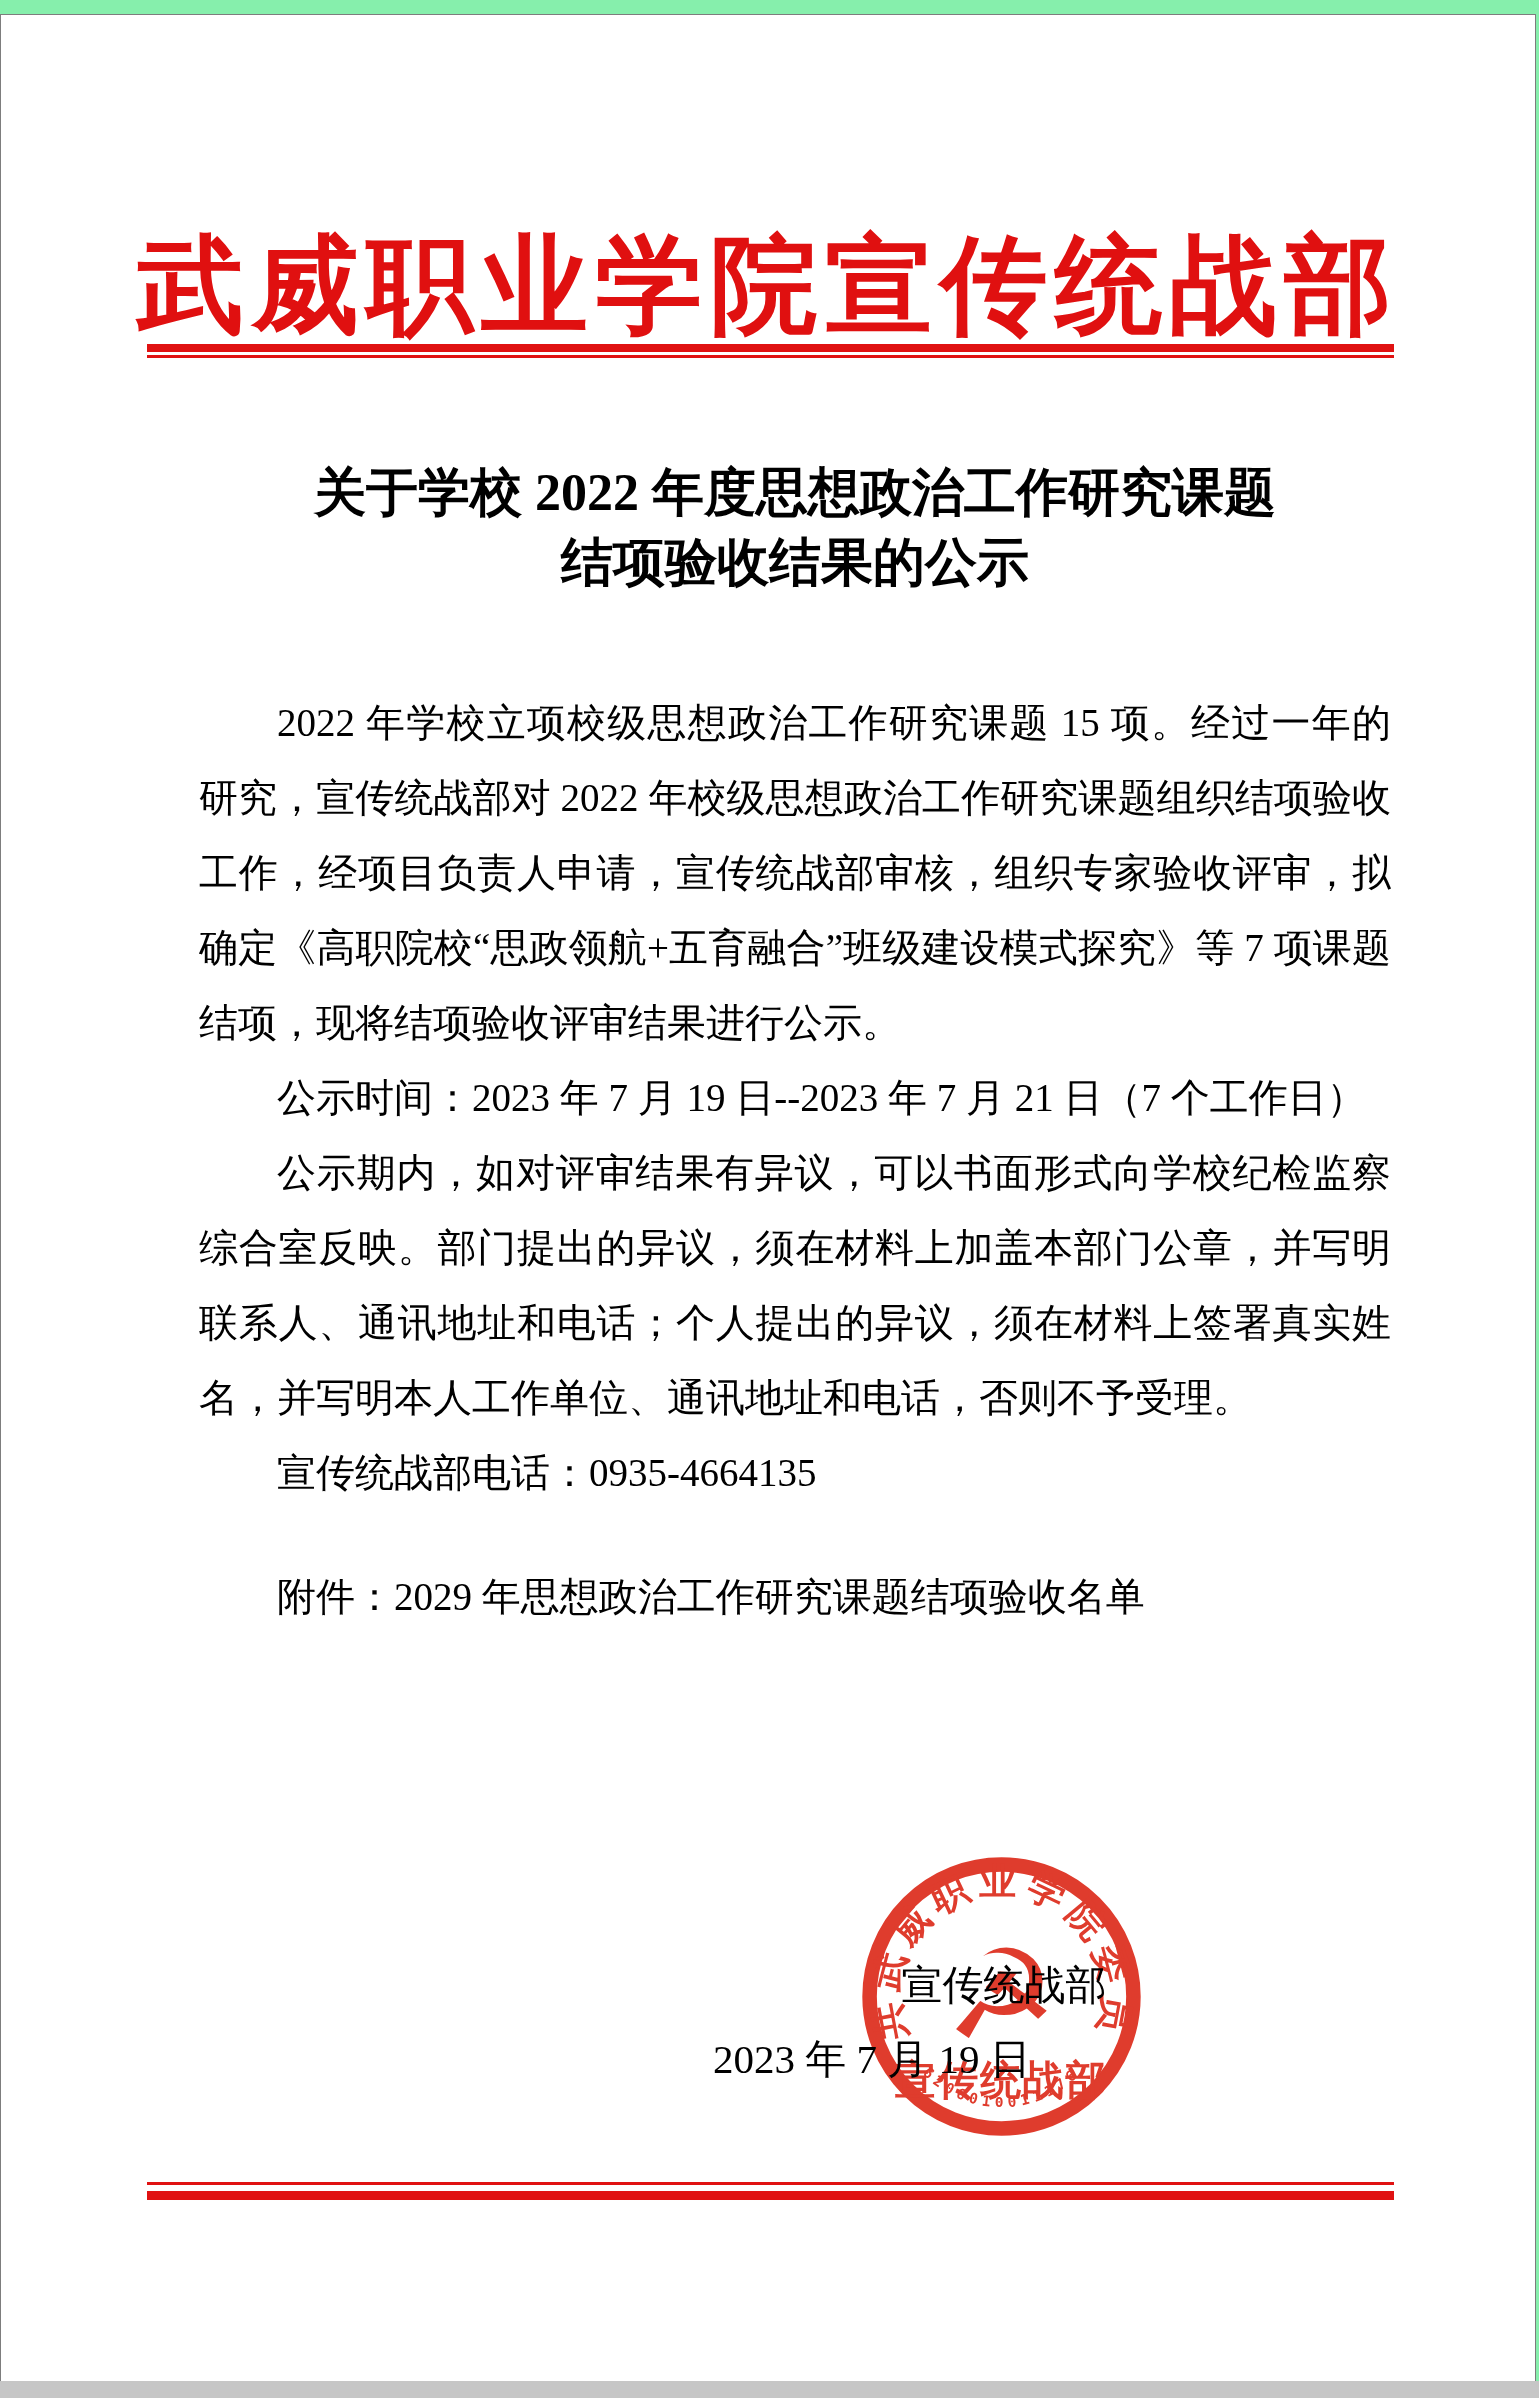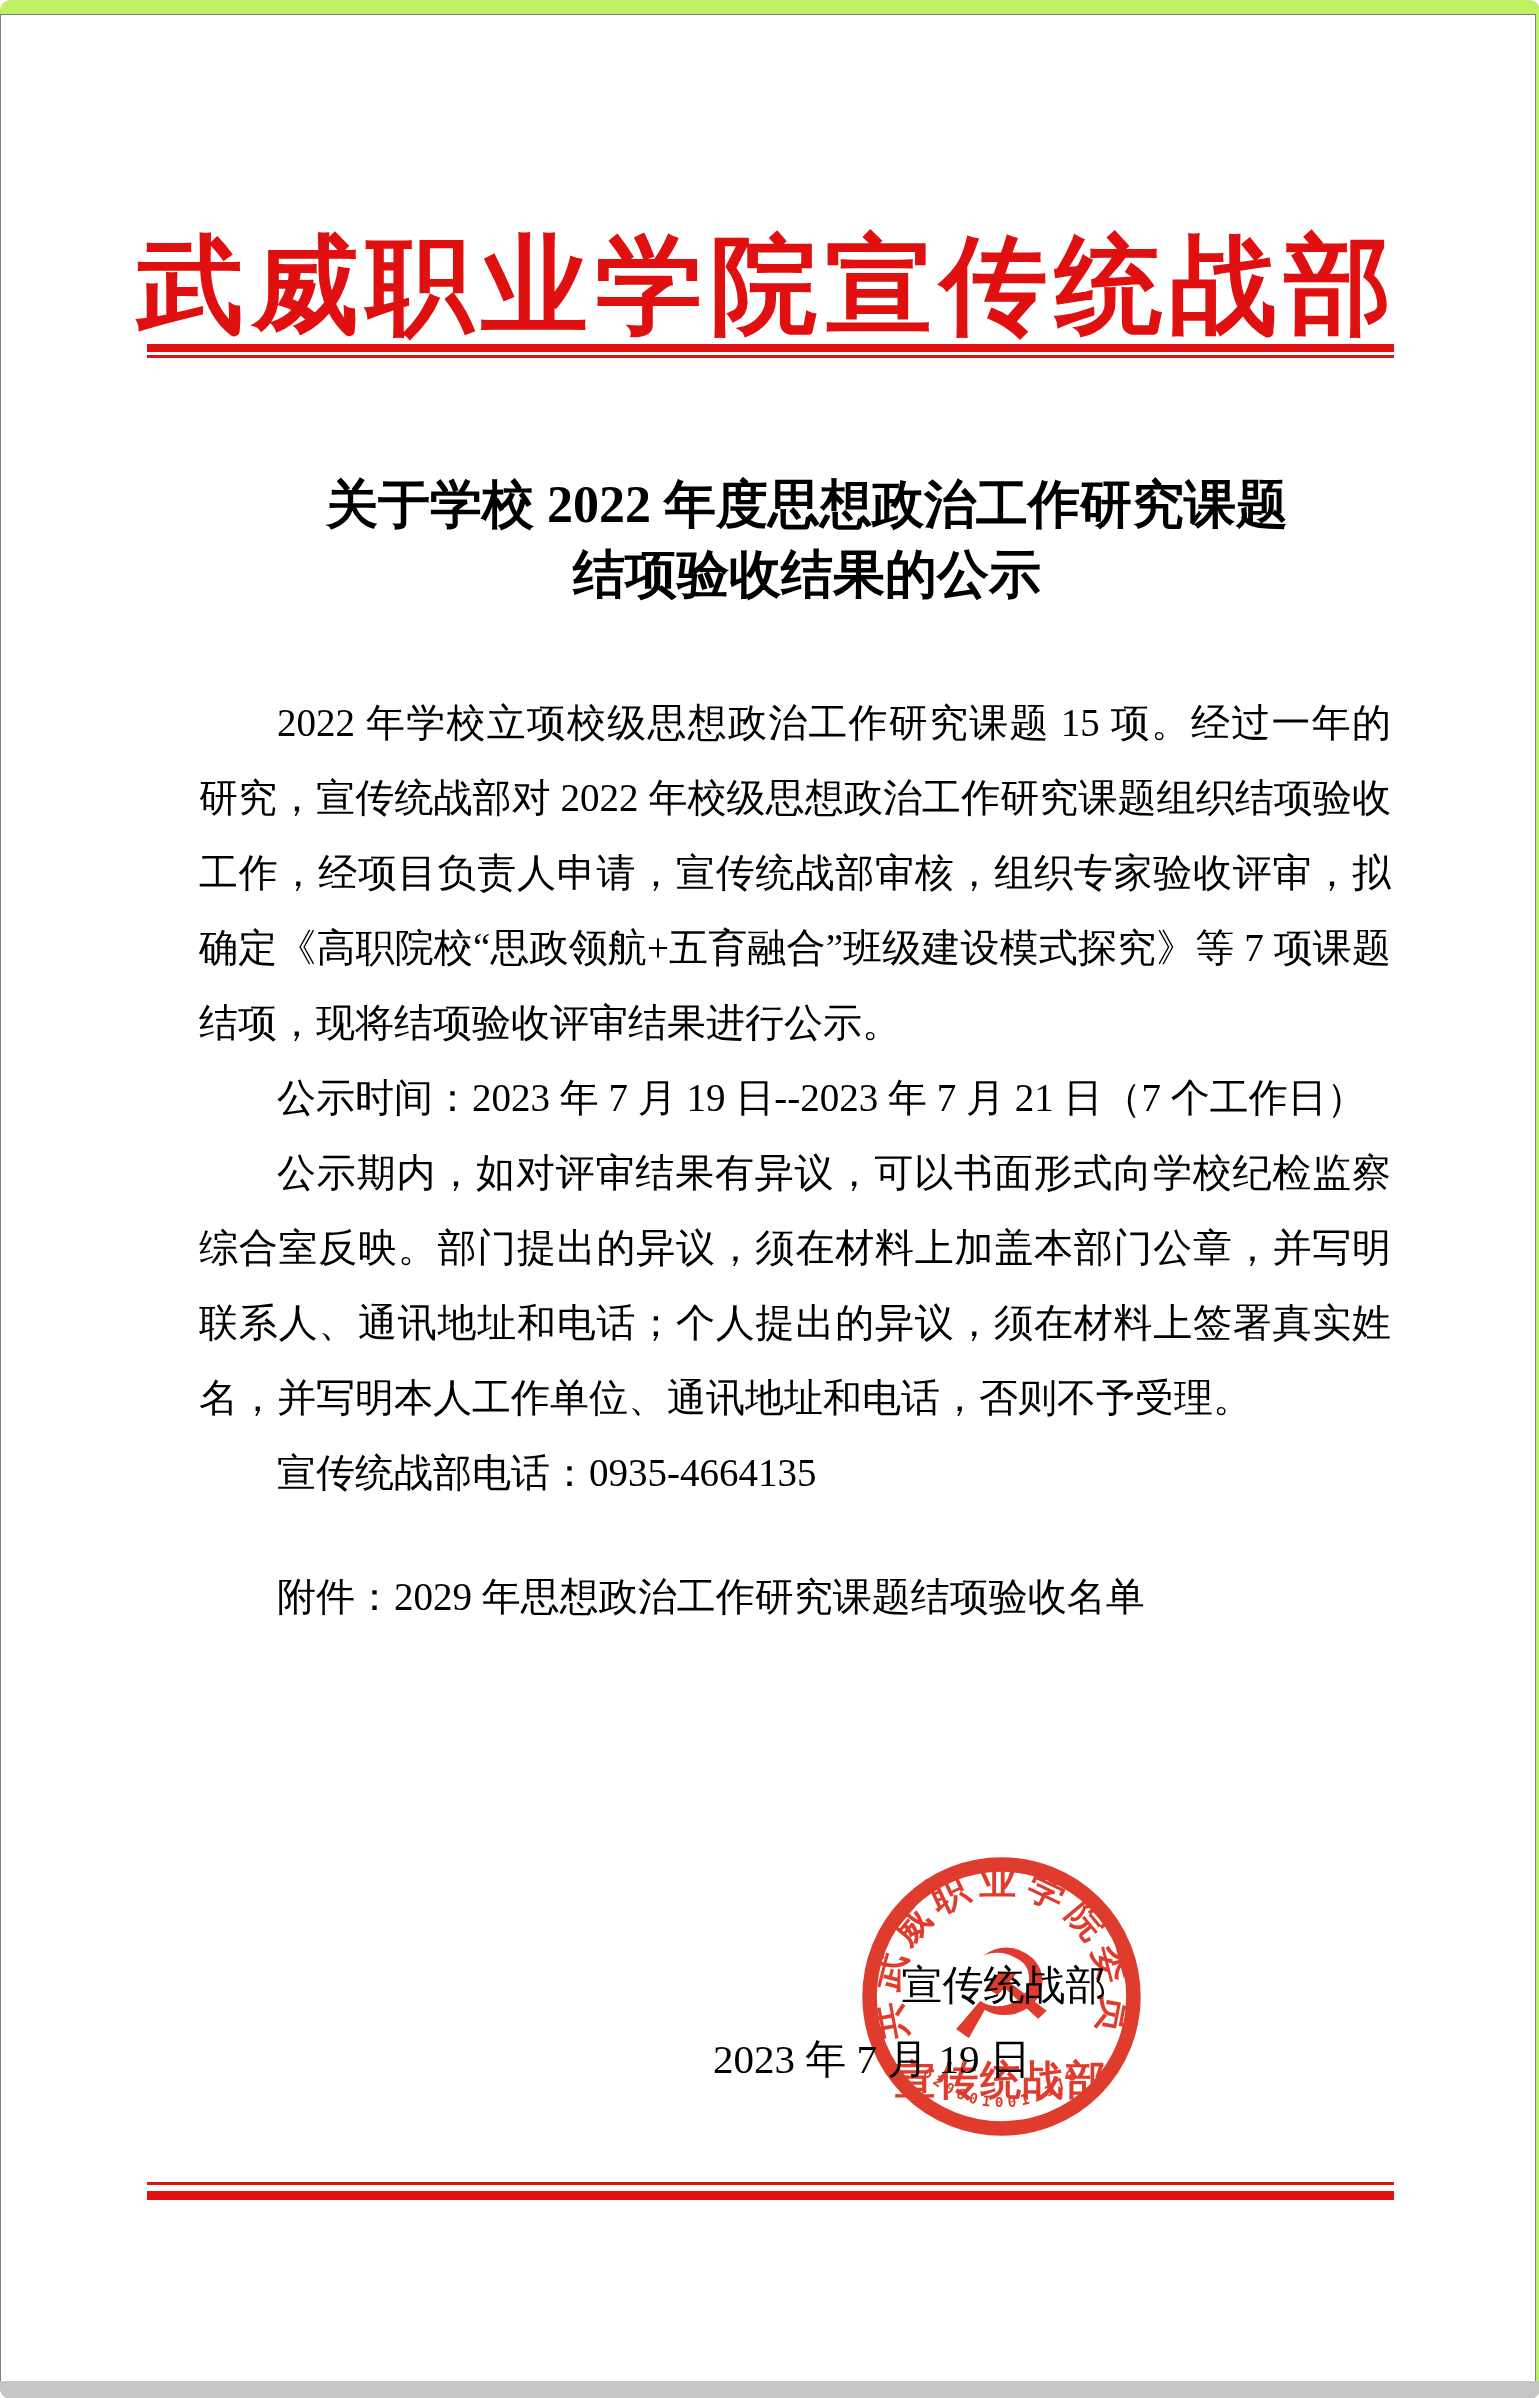--- a/index.html
+++ b/index.html
@@ -1,38 +1,38 @@
 <!DOCTYPE html>
 <html><head>
 <meta charset="utf-8">
 <style>
   html,body{margin:0;padding:0;background:#ffffff;}
   .stage{
-    position:relative;width:1540px;height:2399px;background:#bef264;overflow:hidden;
-    font-family:"Liberation Serif","DejaVu Serif",serif;color:#000;border-radius:11px;
+    position:relative;width:1540px;height:2399px;background:#86efac;overflow:hidden;
+    font-family:"Liberation Serif","DejaVu Serif",serif;color:#000;
   }
   .sheet{
     position:absolute;left:0;top:13.6px;width:1536px;height:2368px;
     border:1.9px solid #7d7d7d;box-sizing:border-box;background:#ffffff;
   }
   .bottom-shade{
     position:absolute;left:0;top:2381px;width:1540px;height:17.5px;background:#c6c6c6;
   }
   .letterhead{
     position:absolute;left:0;top:231px;width:1536px;text-align:center;
     font-size:107px;line-height:111px;font-weight:bold;letter-spacing:7.8px;
     color:#e01010;white-space:nowrap;
   }
   .rule{position:absolute;left:147px;width:1247px;background:#e01212;}
   .rule-top-thick{top:344px;height:7.8px;}
   .rule-top-thin{top:355px;height:2.9px;}
   .rule-bottom-thin{top:2182px;height:2.9px;}
   .rule-bottom-thick{top:2191px;height:8.7px;}
   .doc-title{
-    position:absolute;left:199px;top:458px;width:1192px;margin:12px;
+    position:absolute;left:199px;top:458px;width:1192px;margin:0;
     text-align:center;font-size:52px;line-height:70px;font-weight:bold;color:#000;
   }
   .doc-body{
     position:absolute;left:199px;top:685px;width:1192px;
     font-size:39px;line-height:75px;text-align:justify;
   }
   .doc-body p{margin:0;text-indent:78px;}
   .doc-body p.attachment{margin-top:49px;}
   .signature-line{
     position:absolute;left:713px;top:1962px;width:582px;text-align:center;

